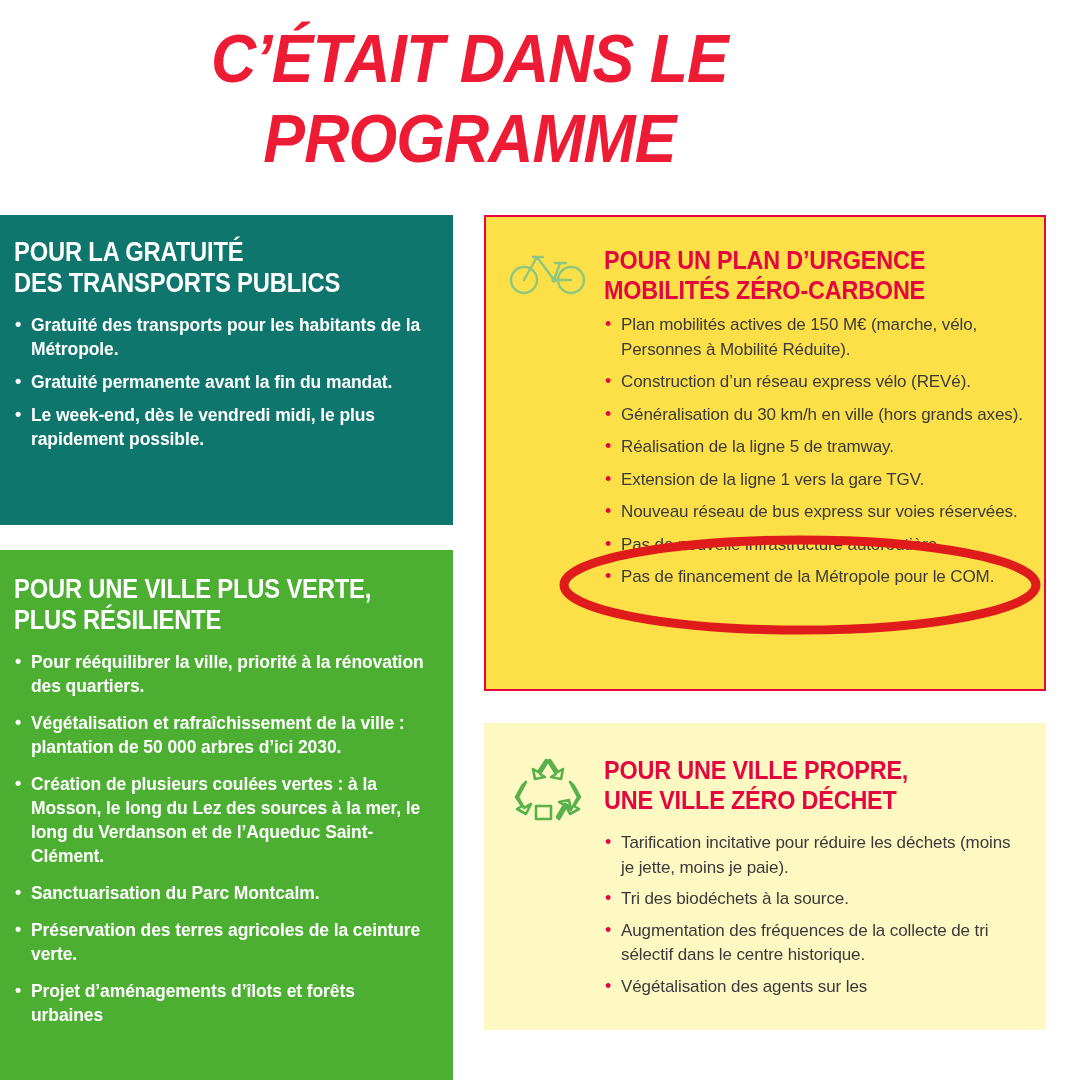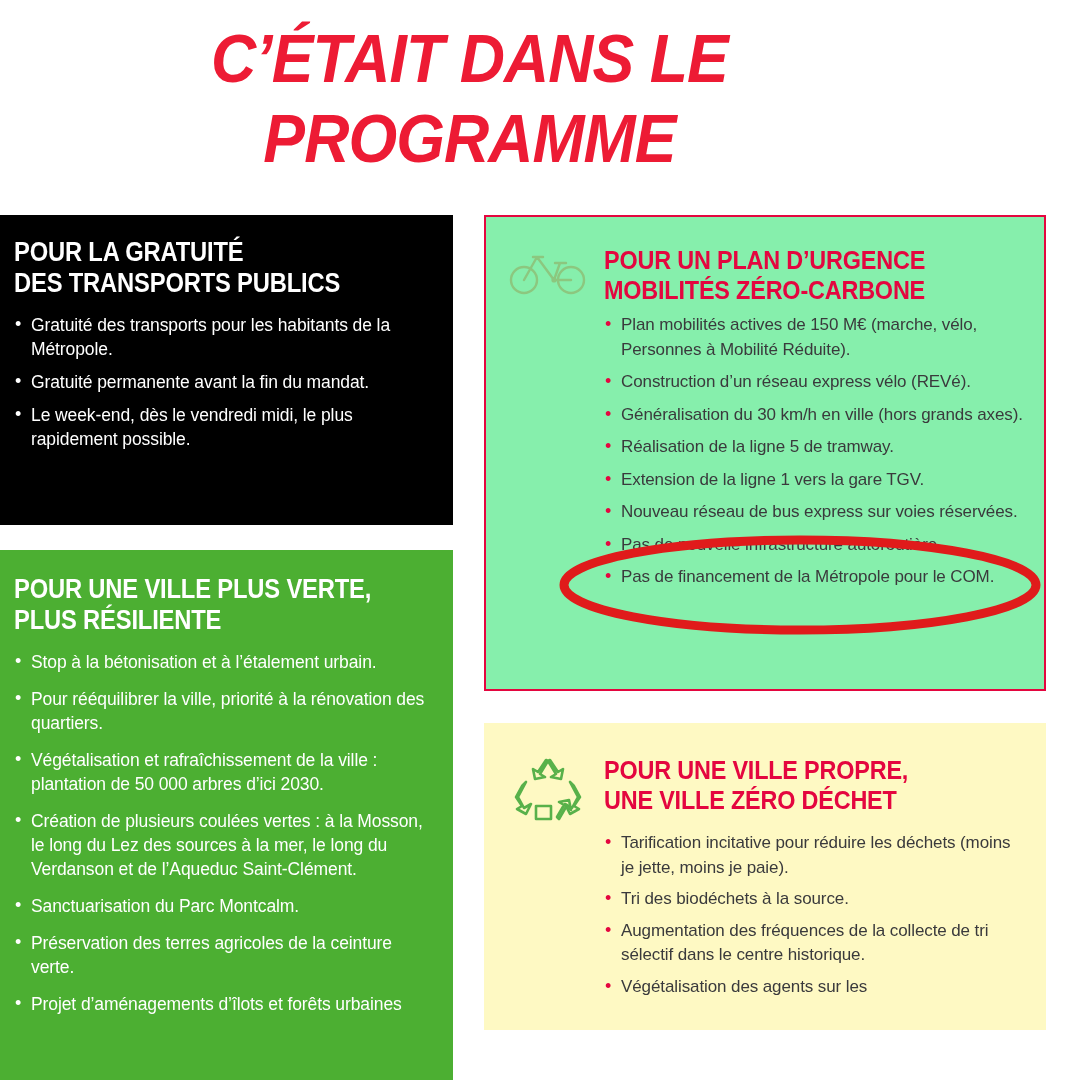--- a/index.html
+++ b/index.html
@@ -48,21 +48,21 @@
     position: absolute;
     left: 0;
     top: 0;
     width: 453px;
   }
   .card {
     box-sizing: border-box;
     position: relative;
   }
   .card-pink {
-    background: #000000;
+    background: #0f766e;
     padding: 22px 22px 24px 14px;
     min-height: 310px;
   }
   .card-green {
     background: #4CAF32;
     margin-top: 25px;
     padding: 24px 22px 24px 14px;
     min-height: 530px;
   }
   .card-title-solid {
@@ -93,39 +93,39 @@
     content: "\2022";
     position: absolute;
     left: 1px;
     top: -1px;
     font-size: 18px;
     line-height: 24px;
   }
   .card-pink ul.items > li,
   .card-green ul.items > li {
     color: #ffffff;
-    font-weight: 400;
+    font-weight: 700;
   }
   .card-pink ul.items > li::before,
   .card-green ul.items > li::before {
     color: #ffffff;
   }
   .card-green ul.items > li {
     margin-bottom: 13px;
   }
 
   
   .col-right {
     position: absolute;
     left: 484px;
     top: 0;
     width: 562px;
   }
   .card-outline {
-    background: #86efac;
+    background: #fde047;
     border: 2px solid #E4063F;
     padding: 26px 20px 24px 20px;
     min-height: 476px;
   }
   .card-gray {
     background: #fef9c3;
     margin-top: 32px;
     padding: 30px 20px 24px 22px;
     min-height: 280px;
   }
@@ -206,21 +206,20 @@
       <ul class="items">
         <li>Gratuité des transports pour les habitants de la Métropole.</li>
         <li>Gratuité permanente avant la fin du mandat.</li>
         <li>Le week-end, dès le vendredi midi, le plus rapidement possible.</li>
       </ul>
     </div>
 
     <div class="card card-green">
       <div class="card-title-solid">POUR UNE VILLE PLUS VERTE, PLUS RÉSILIENTE</div>
       <ul class="items">
-        <li>Stop à la bétonisation et à l’étalement urbain.</li>
         <li>Pour rééquilibrer la ville, priorité à la rénovation des quartiers.</li>
         <li>Végétalisation et rafraîchissement de la ville : plantation de 50 000 arbres d’ici 2030.</li>
         <li>Création de plusieurs coulées vertes : à la Mosson, le long du Lez des sources à la mer, le long du Verdanson et de l’Aqueduc Saint-Clément.</li>
         <li>Sanctuarisation du Parc Montcalm.</li>
         <li>Préservation des terres agricoles de la ceinture verte.</li>
         <li>Projet d’aménagements d’îlots et forêts urbaines</li>
       </ul>
     </div>
 
   </div>

